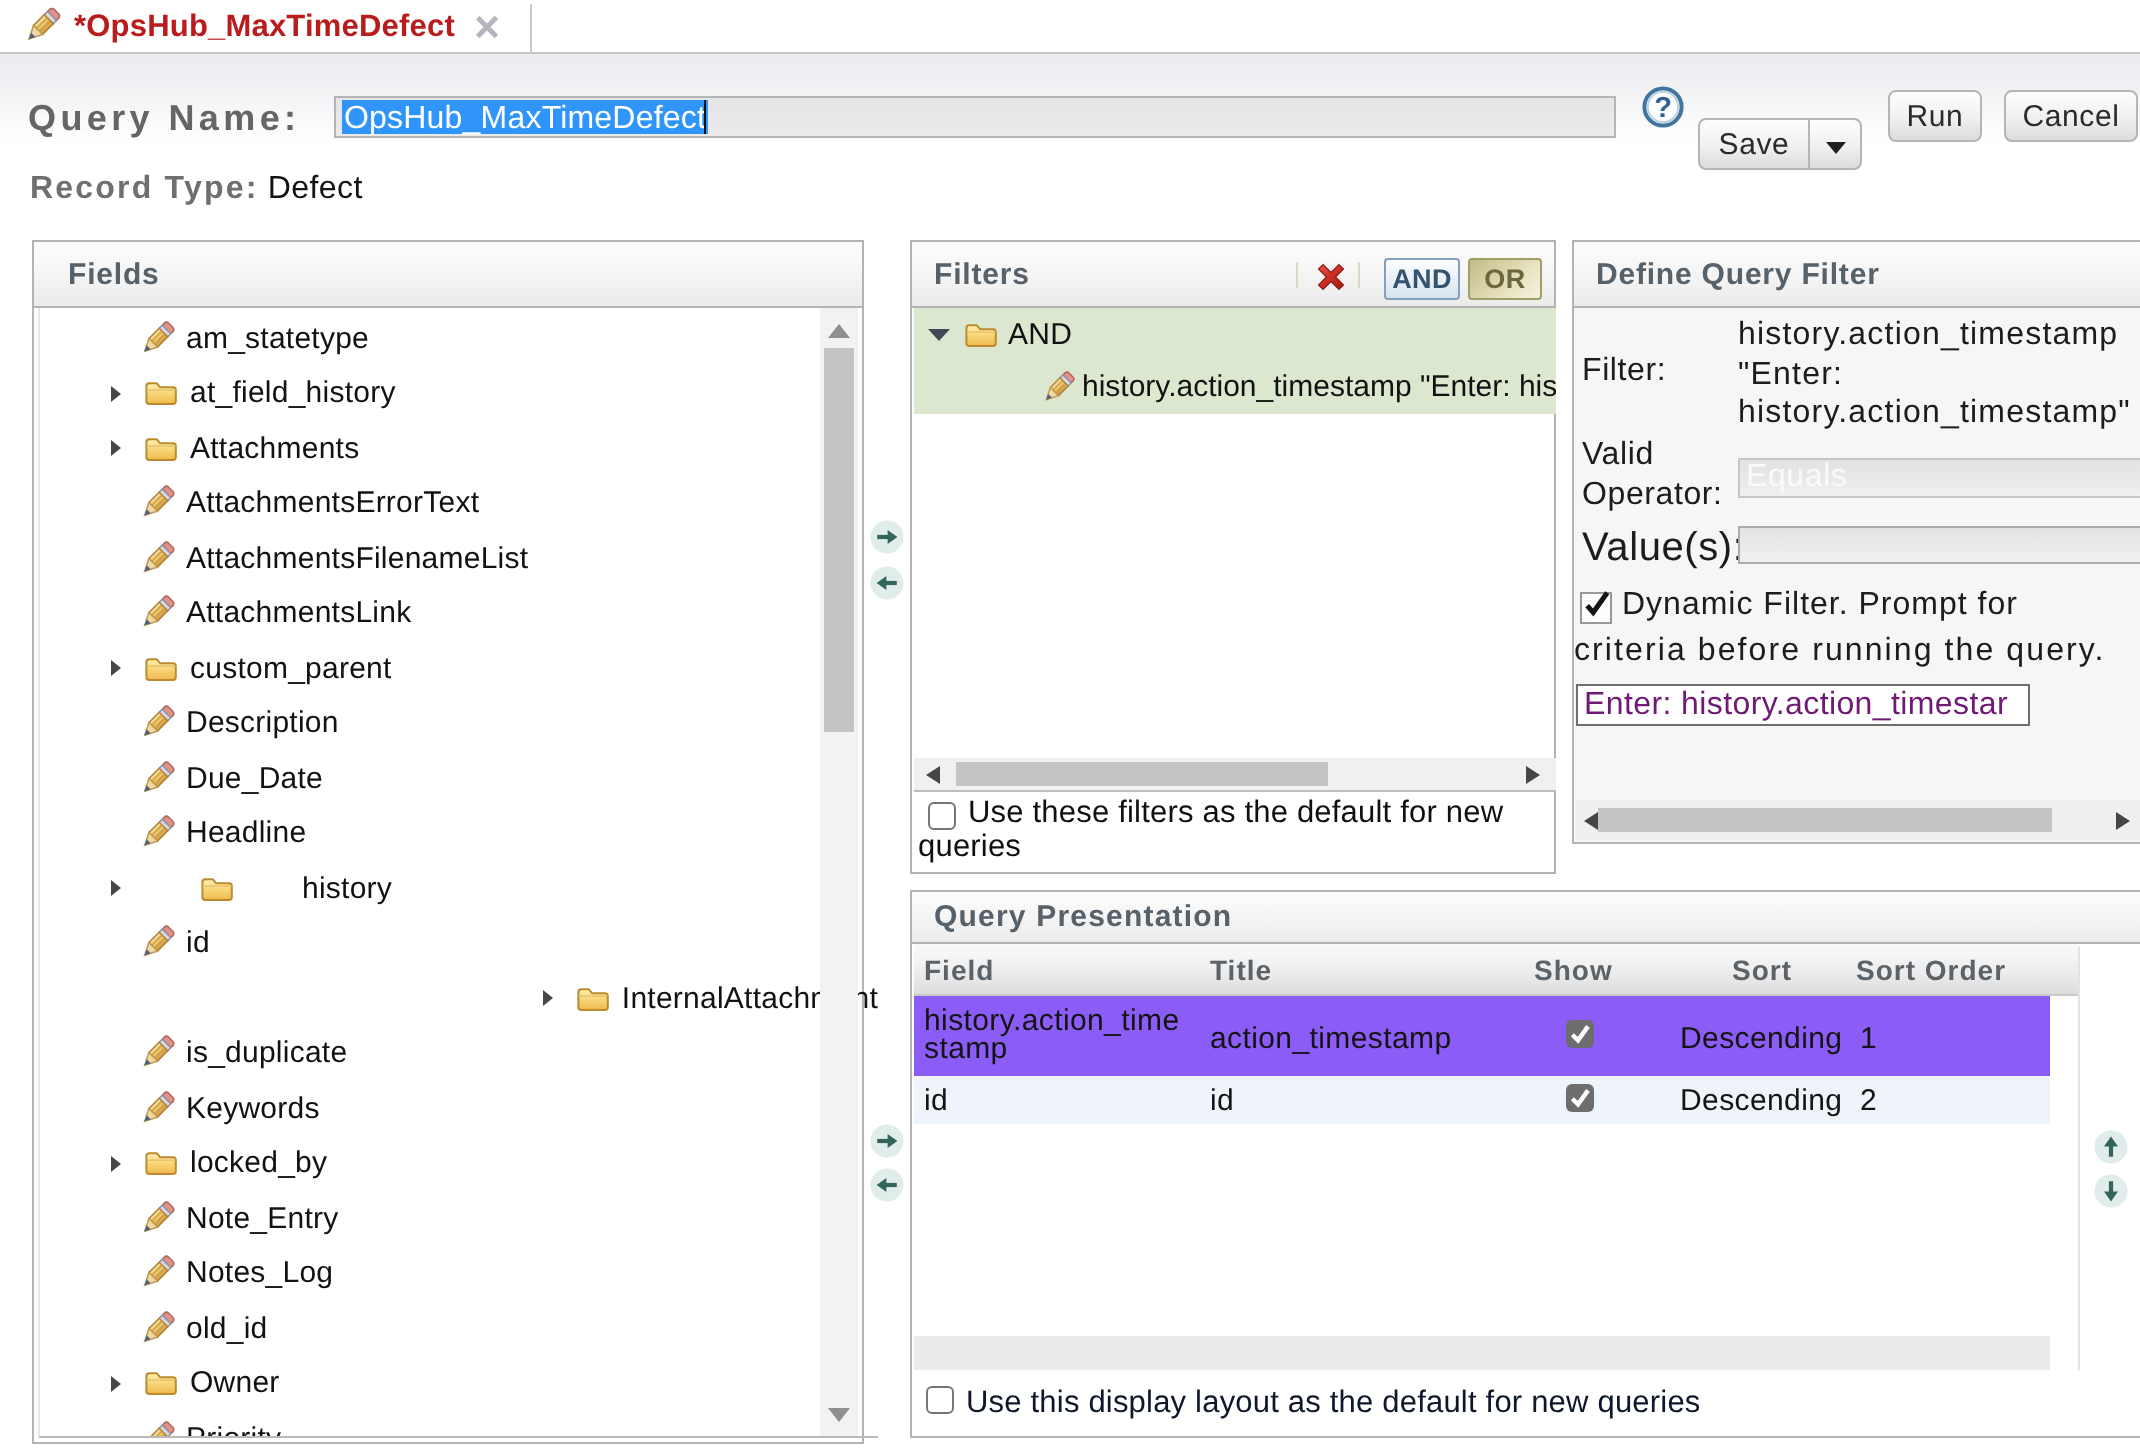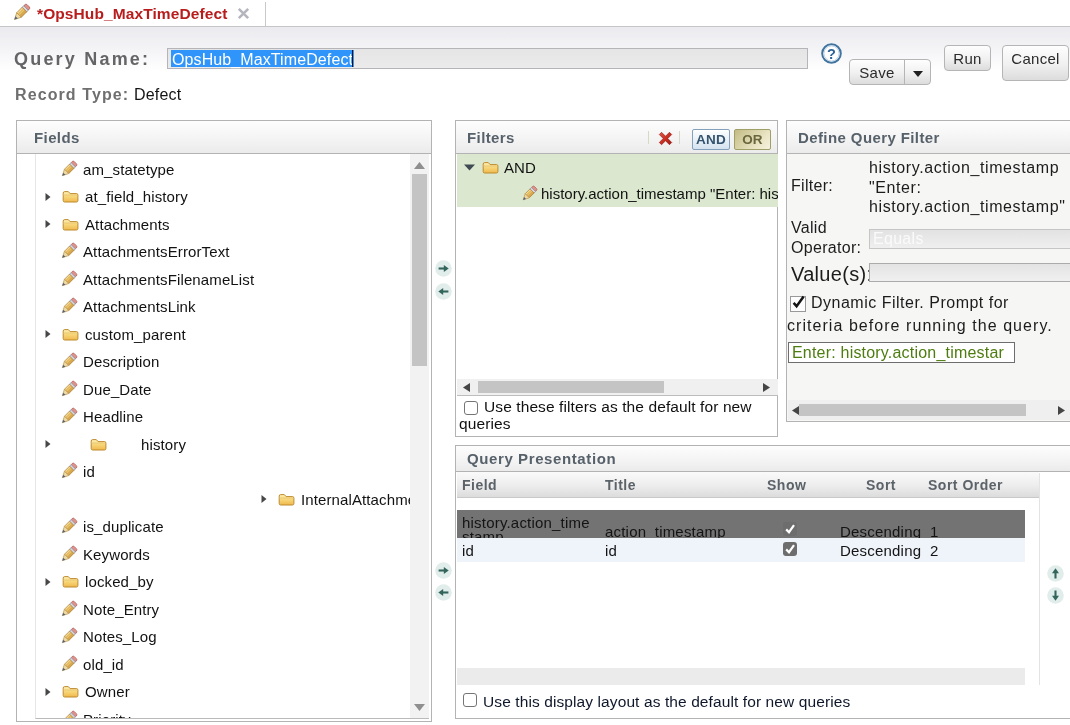--- a/index.html
+++ b/index.html
@@ -92,29 +92,29 @@
   <circle cx="11.5" cy="11.5" r="7.6" fill="none" stroke="#bcd2e4" stroke-width="1"></circle>
   <text x="11.5" y="16.6" text-anchor="middle" font-size="14.5" font-weight="bold" fill="#2f6396" font-family="Liberation Sans,sans-serif">?</text>
 </svg>
 
 <div class="btn" style="left:849px;top:59px;width:82px;height:26px;line-height:25px;">
   <span style="position:absolute;left:0;top:0;width:54px;">Save</span>
   <span style="position:absolute;left:54px;top:0;bottom:0;width:1px;background:#b5b5b5;"></span>
   <span style="position:absolute;left:63px;top:11px;width:0;height:0;border-left:5px solid transparent;border-right:5px solid transparent;border-top:6px solid #1f1f1f;"></span>
 </div>
 <div class="btn" style="left:944px;top:45px;width:47px;height:26px;line-height:25px;">Run</div>
-<div class="btn" style="left:1002px;top:45px;width:67px;height:36px;line-height:25px;">Cancel</div>
+<div class="btn" style="left:1002px;top:45px;width:67px;height:26px;line-height:25px;">Cancel</div>
 
 <div class="abs" style="left:15px;top:86px;font-size:16px;"><span style="font-weight:bold;color:#6f6f6f;letter-spacing:1.1px;">Record Type:</span><span style="color:#141414;letter-spacing:.2px;">&nbsp;Defect</span></div>
 
 <div class="panel" id="fieldsPanel" style="left:16px;top:120px;width:416px;height:602px;">
   <div class="phead">
         <span class="t" style="left:17px;">Fields</span>
       </div>
-  <div class="abs" id="tree" style="left:18px;top:33px;width:393px;bottom:2px;overflow:hidden;border-left:1px solid #e6e6e6;border-bottom:1px solid #bababa;">
+  <div class="abs" id="tree" style="left:2px;top:33px;width:393px;bottom:2px;overflow:hidden;border-left:1px solid #e6e6e6;border-bottom:1px solid #bababa;padding-left:26px;">
 <div style="height:1.5px"></div>
 <div class="row" style="height:27.5px;padding-left:23px;">
           <svg width="19" height="19" style="margin-right:5px">
             <use href="#pencil"></use>
           </svg>
           <span class="tlabel">am_statetype</span>
         </div>
 <div class="row" style="height:27.5px;padding-left:9px;">
           <svg width="6" height="10" style="margin-right:11px">
             <polygon points="0.5,1 5.5,5 0.5,9" fill="#474747"></polygon>
@@ -334,21 +334,21 @@
   <div class="abs" style="left:4px;top:142px;font-size:20px;letter-spacing:.3px;color:#1c1c1c;">Value(s):</div>
   <div class="abs" style="left:82px;top:142px;width:210px;height:19px;box-sizing:border-box;border:1px solid #ababab;background:linear-gradient(180deg,#e3e3e3,#f0f0f0);"></div>
   <div class="abs" style="left:3px;top:175px;width:16px;height:16px;box-sizing:border-box;border:1px solid #999;background:#fdfdfd;">
     <svg style="position:absolute;left:0px;top:-2px" width="14" height="14">
           <use href="#bcheck"></use>
         </svg>
   </div>
   <div class="abs" style="left:24px;top:173px;font-size:16px;letter-spacing:.5px;color:#1c1c1c;white-space:nowrap;">Dynamic Filter. Prompt for</div>
   <div class="abs" style="left:0px;top:196px;font-size:16px;letter-spacing:1.05px;color:#1c1c1c;white-space:nowrap;">criteria before running the query.</div>
   <div class="abs" style="left:1px;top:221px;width:227px;height:21px;box-sizing:border-box;border:1px solid #6e6e6e;background:#fff;overflow:hidden;">
-    <div style="font-size:16px;letter-spacing:.2px;line-height:19px;padding-left:3px;white-space:nowrap;color:#4d7c0f;">Enter: history.action_timestar</div>
+    <div style="font-size:16px;letter-spacing:.2px;line-height:19px;padding-left:3px;white-space:nowrap;color:#701a75;">Enter: history.action_timestar</div>
   </div>
 
   <div class="sb-track" style="left:1px;bottom:1px;right:0;height:20px;background:#efefef;">
     <svg style="position:absolute;left:4px;top:6px" width="7" height="9">
           <polygon points="7,0 7,9 0,4.5" fill="#454545"></polygon>
         </svg>
     <div class="sb-thumb" style="left:11px;top:4px;width:227px;height:12px;"></div>
     <svg style="position:absolute;left:270px;top:6px" width="7" height="9">
           <polygon points="0,0 0,9 7,4.5" fill="#454545"></polygon>
         </svg>
@@ -359,21 +359,21 @@
   <div class="phead" style="height:26px;">
         <span class="t" style="left:11px;top:4px;letter-spacing:.6px;">Query Presentation</span>
       </div>
   <div class="abs" style="left:1px;top:26px;width:582px;height:26px;background:linear-gradient(180deg,#fafafa,#ededee 55%,#dcdcdd);border-bottom:1px solid #c9c9c9;box-sizing:border-box;">
     <span class="qh" style="left:5px;">Field</span>
     <span class="qh" style="left:148px;">Title</span>
     <span class="qh" style="left:310px;">Show</span>
     <span class="qh" style="left:409px;">Sort</span>
     <span class="qh" style="left:471px;">Sort Order</span>
   </div>
-  <div class="abs" style="left:1px;top:64px;width:568px;height:40px;background:#737373;">
+  <div class="abs" style="left:1px;top:52px;width:568px;height:40px;background:#8b5cf6;">
     <div class="qc" style="left:5px;top:6px;line-height:14px;">history.action_time<br>stamp</div>
     <div class="qc" style="left:148px;top:13px;">action_timestamp</div>
     <div class="qcheck" style="left:326px;top:12px;"><svg width="14" height="14">
             <path d="M3.2 7.4 L6 10.2 L11 3.2" fill="none" stroke="#fff" stroke-width="2.2"></path>
           </svg></div>
     <div class="qc" style="left:383px;top:13px;">Descending</div>
     <div class="qc" style="left:473px;top:13px;">1</div>
   </div>
   <div class="abs" style="left:1px;top:92px;width:568px;height:23.5px;background:#eff4fa;">
     <div class="qc" style="left:5px;top:4px;">id</div>

